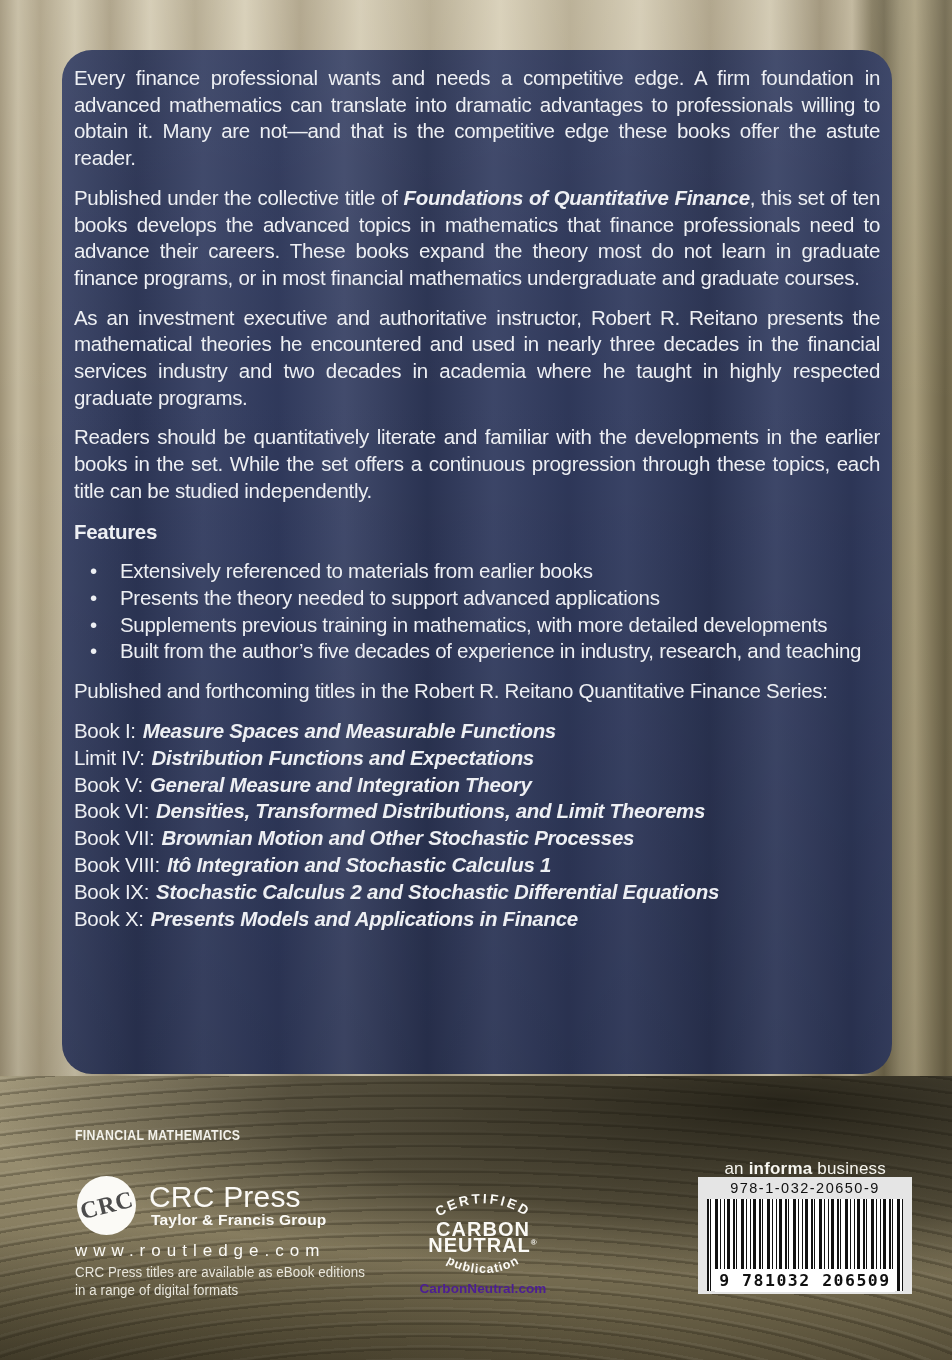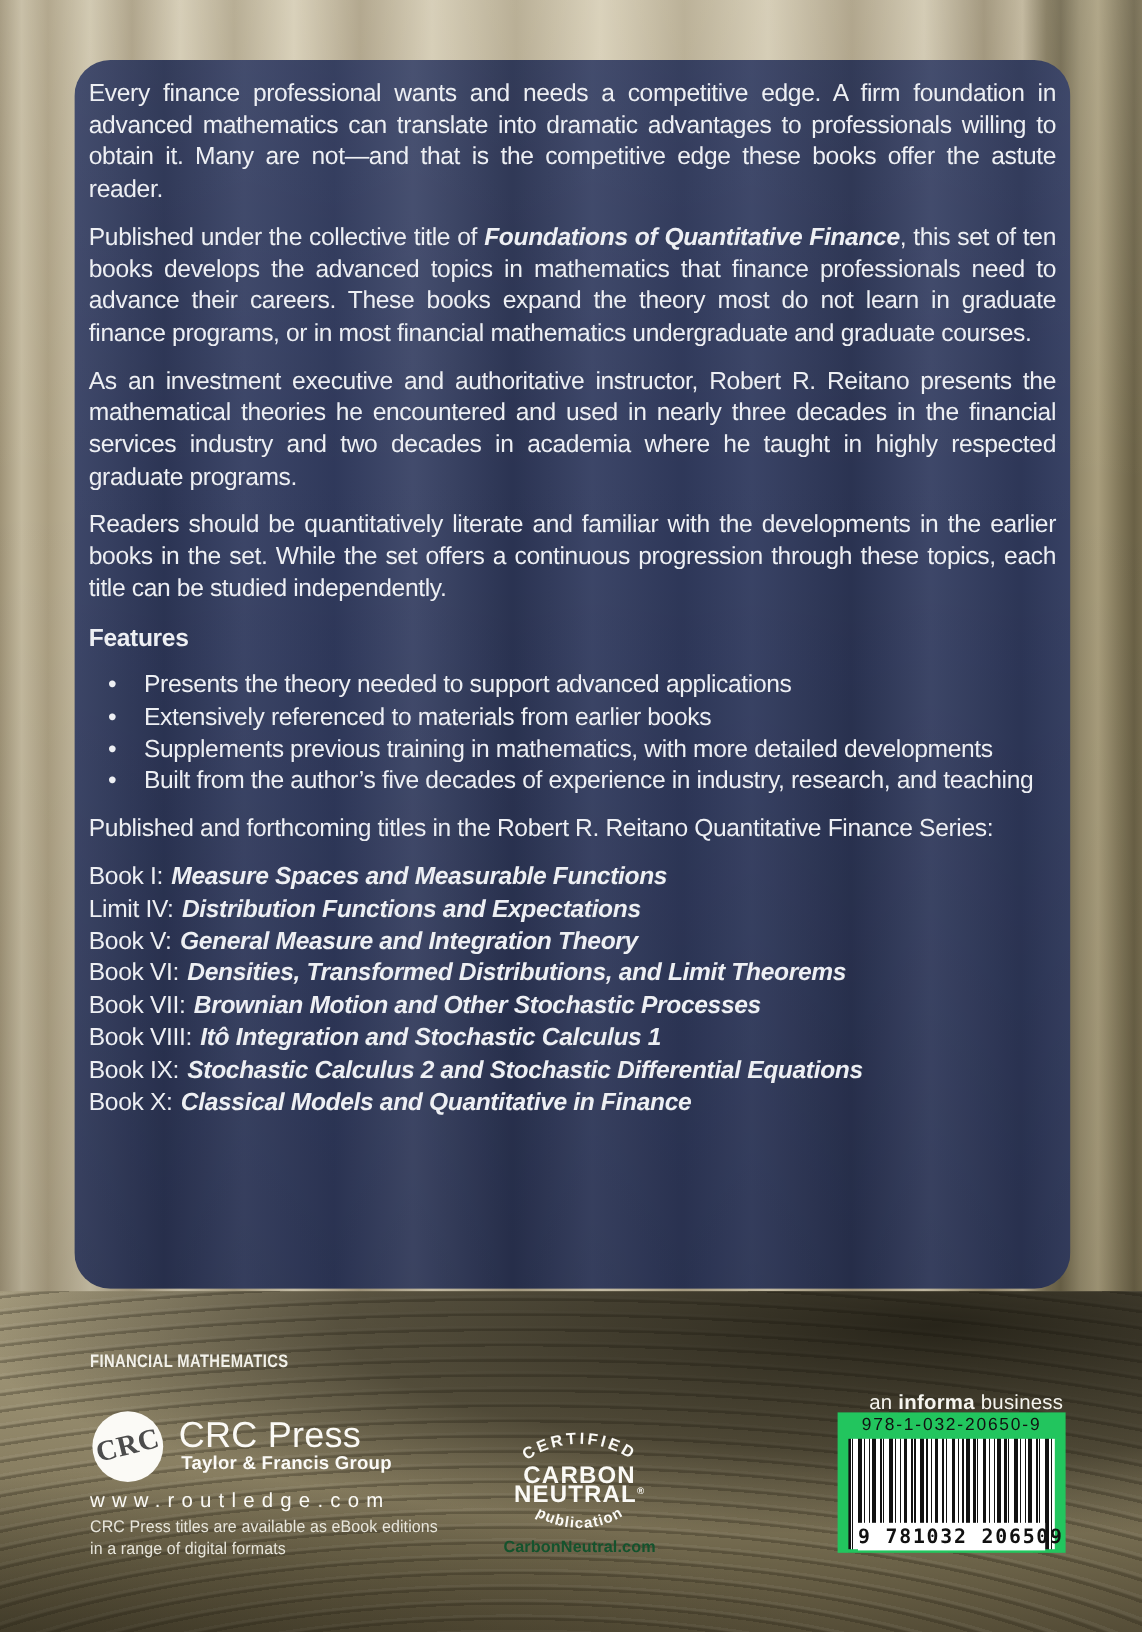--- a/index.html
+++ b/index.html
@@ -68,28 +68,28 @@
     font-family:"Liberation Serif",serif;font-weight:bold;color:#4c4c4c;
     font-size:24px;letter-spacing:0.5px;transform:rotate(-14deg);
   }
   .crc-name{position:absolute;left:149px;top:1180px;z-index:3;color:#fbfaf6;font-size:30px;letter-spacing:0.2px;}
   .crc-group{position:absolute;left:151px;top:1211px;z-index:3;color:#fbfaf6;font-size:15.5px;font-weight:bold;letter-spacing:0.2px;}
   .website{position:absolute;left:75px;top:1241px;z-index:3;color:#fbfaf6;font-size:17px;letter-spacing:6px;white-space:nowrap;}
   .ebook-note{position:absolute;left:75px;top:1263px;z-index:3;color:#e8e6dc;font-size:14px;line-height:18px;letter-spacing:0.1px;
     transform:scaleX(0.95);transform-origin:left top;}
   
   .carbon-badge{position:absolute;left:408px;top:1186px;z-index:3;}
-  .carbon-site{position:absolute;left:398px;top:1281px;width:170px;z-index:3;color:#14532d;
+  .carbon-site{position:absolute;left:398px;top:1281px;width:170px;z-index:3;color:#4c1d95;
     font-size:13.5px;font-weight:bold;text-align:center;letter-spacing:0.1px;}
   
   .informa{position:absolute;left:600px;top:1159px;width:286px;z-index:3;color:#f6f5ef;
     font-size:17px;text-align:right;letter-spacing:0.2px;}
   .informa b{font-weight:bold;}
   
-  .barcode{position:absolute;left:698px;top:1177px;width:190px;height:117px;z-index:3;background:#22c55e;}
+  .barcode{position:absolute;left:698px;top:1177px;width:214px;height:117px;z-index:3;background:#e5e5e5;}
   .isbn{position:absolute;left:0;right:0;top:3px;text-align:center;color:#111;
     font-size:14.5px;letter-spacing:1.5px;white-space:nowrap;}
   .bars{
     position:absolute;left:9px;right:9px;top:22px;bottom:3px;
     background:repeating-linear-gradient(90deg,
       #111 0 2px,#fff 2px 3px,#111 3px 4px,#fff 4px 8px,
       #111 8px 11px,#fff 11px 13px,#111 13px 14px,#fff 14px 17px,
       #111 17px 18px,#fff 18px 20px,#111 20px 23px,#fff 23px 26px);
   }
   .ean{
@@ -106,37 +106,37 @@
   <div class="bg-base"></div>
 
   <div class="panel">
     <p class="body">Every finance professional wants and needs a competitive edge. A firm foundation in advanced mathematics can translate into dramatic advantages to professionals willing to obtain it. Many are not—and that is the competitive edge these books offer the astute reader.</p>
     <p class="body"><span>Published under the collective title of </span><span class="em-title">Foundations of Quantitative Finance</span><span>, this set of ten books develops the advanced topics in mathematics that finance professionals need to advance their careers. These books expand the theory most do not learn in graduate finance programs, or in most financial mathematics undergraduate and graduate courses.</span></p>
     <p class="body">As an investment executive and authoritative instructor, Robert R. Reitano presents the mathematical theories he encountered and used in nearly three decades in the financial services industry and two decades in academia where he taught in highly respected graduate programs.</p>
     <p class="body">Readers should be quantitatively literate and familiar with the developments in the earlier books in the set. While the set offers a continuous progression through these topics, each title can be studied independently.</p>
 
     <div class="features-heading">Features</div>
     <ul class="features">
+      <li>Extensively referenced to materials from earlier books</li>
       <li>Presents the theory needed to support advanced applications</li>
-      <li>Extensively referenced to materials from earlier books</li>
       <li>Supplements previous training in mathematics, with more detailed developments</li>
       <li>Built from the author’s five decades of experience in industry, research, and teaching</li>
     </ul>
 
     <p class="series-intro">Published and forthcoming titles in the Robert R. Reitano Quantitative Finance Series:</p>
 
     <div class="books">
       <p><span>Book I:</span><span class="bk-title">Measure Spaces and Measurable Functions</span></p>
       <p><span>Limit IV:</span><span class="bk-title">Distribution Functions and Expectations</span></p>
       <p><span>Book V:</span><span class="bk-title">General Measure and Integration Theory</span></p>
       <p><span>Book VI:</span><span class="bk-title">Densities, Transformed Distributions, and Limit Theorems</span></p>
       <p><span>Book VII:</span><span class="bk-title">Brownian Motion and Other Stochastic Processes</span></p>
       <p><span>Book VIII:</span><span class="bk-title">Itô Integration and Stochastic Calculus 1</span></p>
       <p><span>Book IX:</span><span class="bk-title">Stochastic Calculus 2 and Stochastic Differential Equations</span></p>
-      <p><span>Book X:</span><span class="bk-title">Classical Models and Quantitative in Finance</span></p>
+      <p><span>Book X:</span><span class="bk-title">Presents Models and Applications in Finance</span></p>
     </div>
   </div>
 
   <div class="category">FINANCIAL MATHEMATICS</div>
 
   <div class="crc-circle">
     <span>CRC</span>
   </div>
   <div class="crc-name">CRC Press</div>
   <div class="crc-group">Taylor &amp; Francis Group</div>

